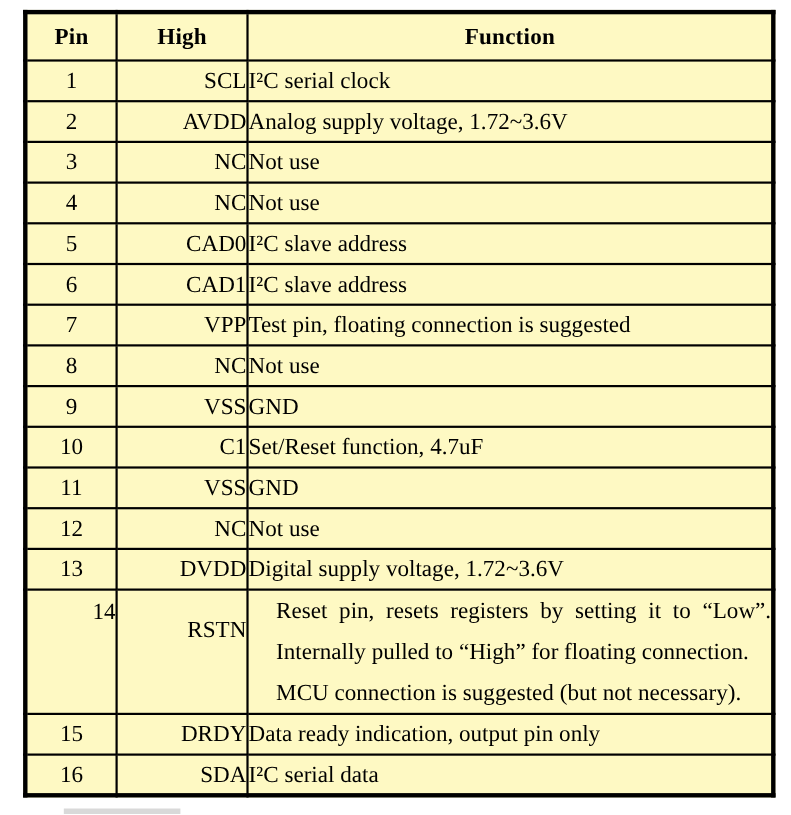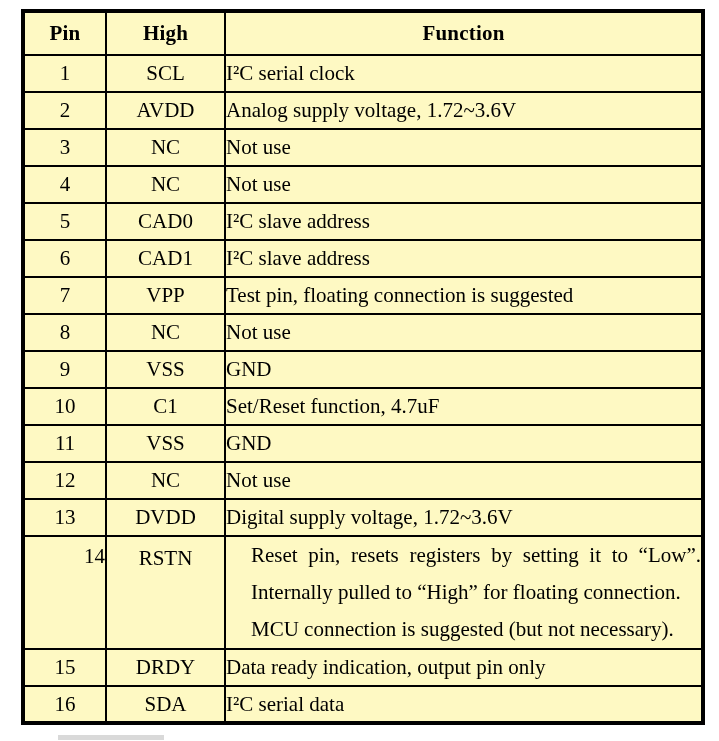--- a/index.html
+++ b/index.html
@@ -41,21 +41,21 @@
   th.h-cell {
     font-weight: bold;
     text-align: center;
     font-size: 21px;
     letter-spacing: 0.2px;
   }
   td.c-pin {
     text-align: center;
   }
   td.c-name {
-    text-align: center;
+    text-align: right;
     padding-left: 12px;
   }
   td.c-func {
     text-align: left;
     padding-left: 14px;
     padding-right: 12px;
   }
   .func-line {
     line-height: 37px;
     margin-left: 25px;
@@ -152,21 +152,21 @@
         <td class="c-func">Not use</td>
       </tr>
       <tr class="r">
         <td class="c-pin">13</td>
         <td class="c-name">DVDD</td>
         <td class="c-func">Digital supply voltage, 1.72~3.6V</td>
       </tr>
 
       <tr class="r-tall">
         <td class="c-pin" style="vertical-align: top; padding-top: 7px; text-align: right;">14</td>
-        <td class="c-name" style="vertical-align: top; padding-top: 9px;">RSTN</td>
+        <td class="c-name" style="vertical-align: top; padding-top: 23px;">RSTN</td>
         <td class="c-func">
           <div class="func-line justify-line">Reset pin, resets registers by setting it to “Low”.</div>
           <div class="func-line">Internally pulled to “High” for floating connection.</div>
           <div class="func-line">MCU connection is suggested (but not necessary).</div>
         </td>
       </tr>
 
       <tr class="r">
         <td class="c-pin">15</td>
         <td class="c-name">DRDY</td>

